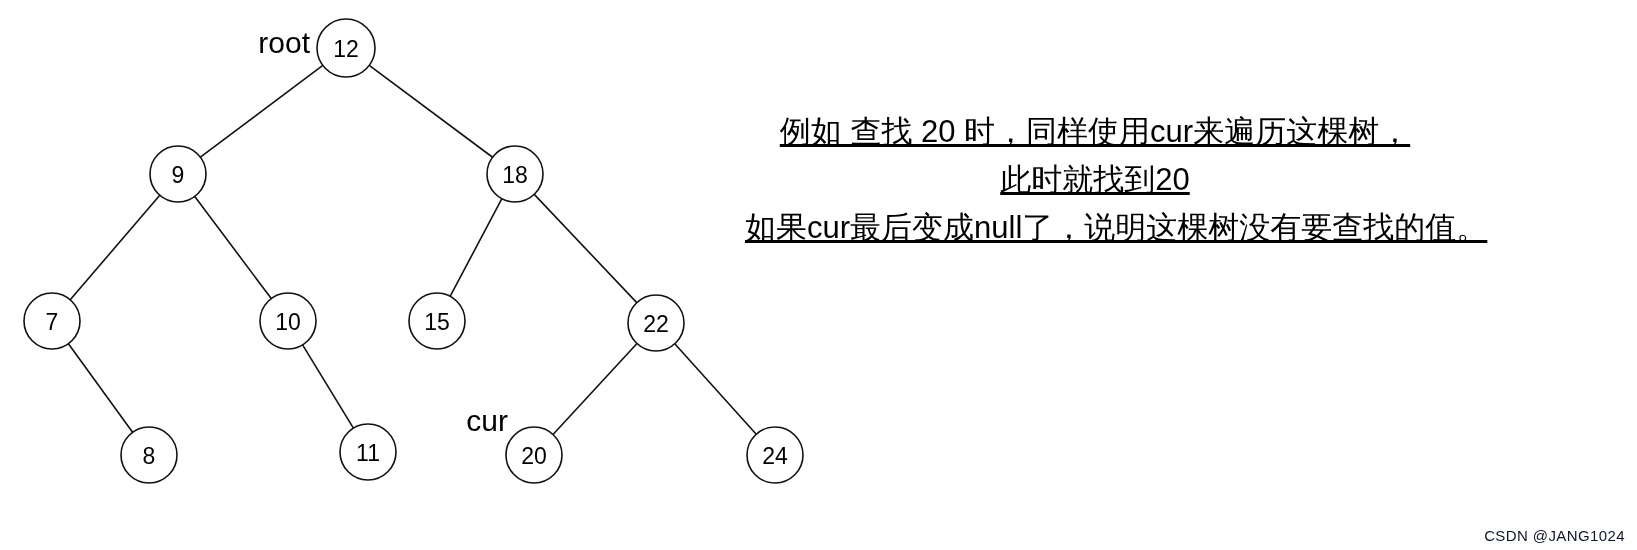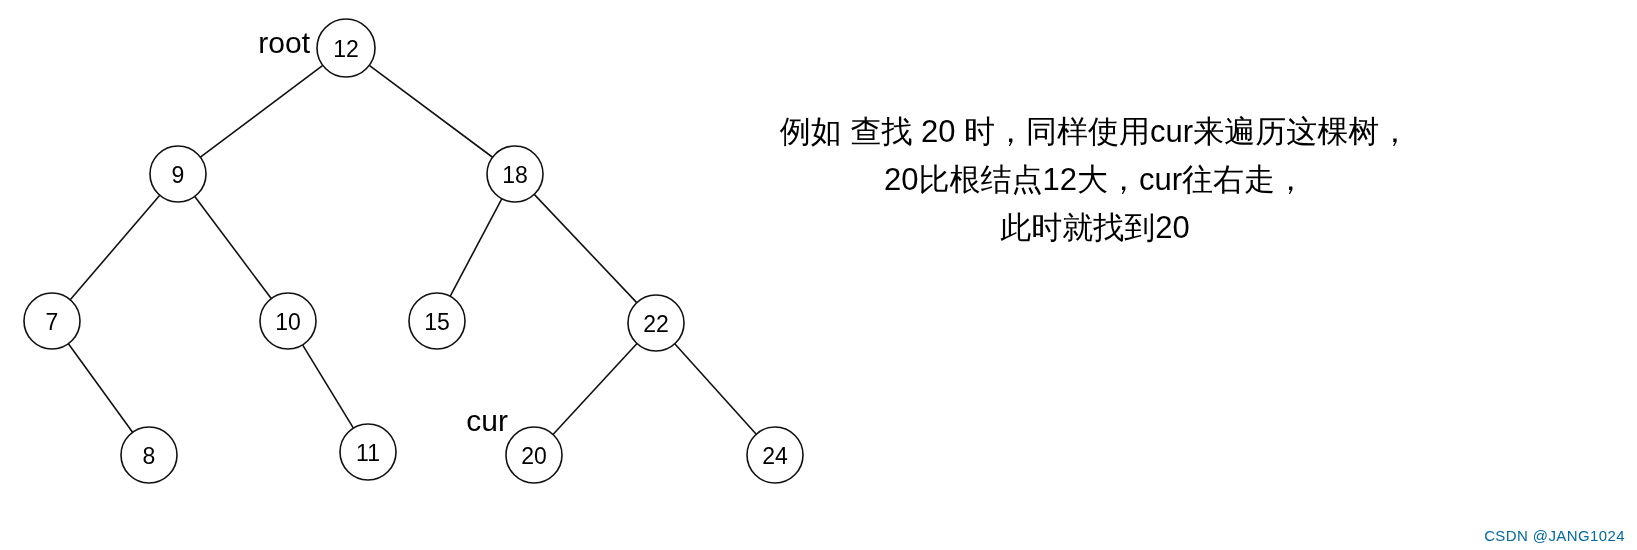--- a/index.html
+++ b/index.html
@@ -49,36 +49,37 @@
     fill: #000000;
     text-anchor: end;
     dominant-baseline: central;
   }
   #explanation {
     position: absolute;
     left: 745px;
     top: 108px;
     width: 700px;
     text-align: center;
+    text-decoration: underline;
   }
   .exp-line {
     font-family: "Liberation Sans", "DejaVu Sans", sans-serif;
     font-size: 31px;
     line-height: 48px;
     color: #000000;
     white-space: nowrap;
     letter-spacing: 0px;
   }
   #watermark {
     position: absolute;
     right: 12px;
     bottom: 6px;
     font-family: "Liberation Sans", "DejaVu Sans", sans-serif;
     font-size: 15px;
-    color: #0369a1;
+    color: #0f172a;
     letter-spacing: 0.4px;
   }
 </style>
 </head>
 <body>
 
 <div id="canvas">
 
   <svg id="tree-svg" viewBox="0 0 860 550">
     <g id="edges-group">
@@ -140,19 +141,19 @@
         </g>
       </g>
     <g id="pointers-group">
         <text x="310" y="42" class="pointer-label">root</text>
         <text x="508" y="420" class="pointer-label">cur</text>
       </g>
   </svg>
 
   <div id="explanation">
     <div class="exp-line">例如 查找 20 时，同样使用cur来遍历这棵树，</div>
-    <div class="exp-line">20比根结点12大，cur往右走，</div>
     <div class="exp-line">此时就找到20</div>
+    <div class="exp-line">如果cur最后变成null了，说明这棵树没有要查找的值。</div>
   </div>
 
   <div id="watermark">CSDN @JANG1024</div>
 
 </div>
 
 </body></html>

